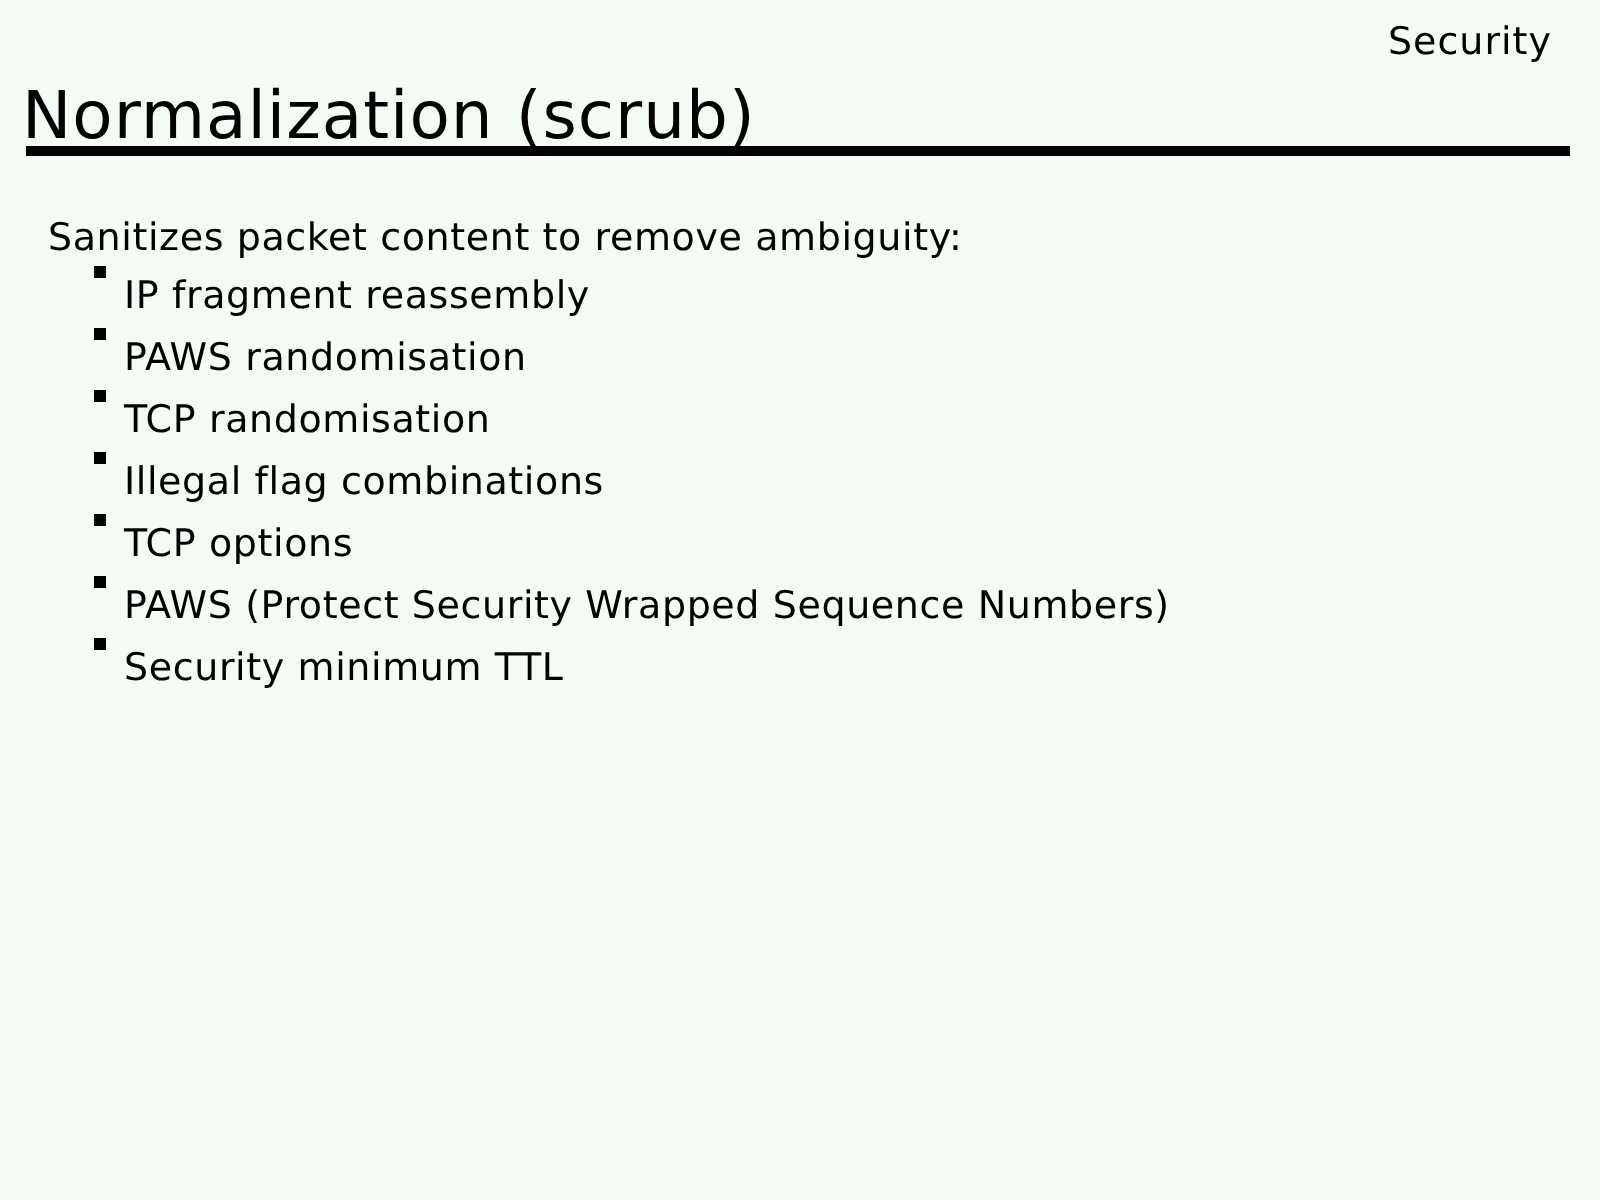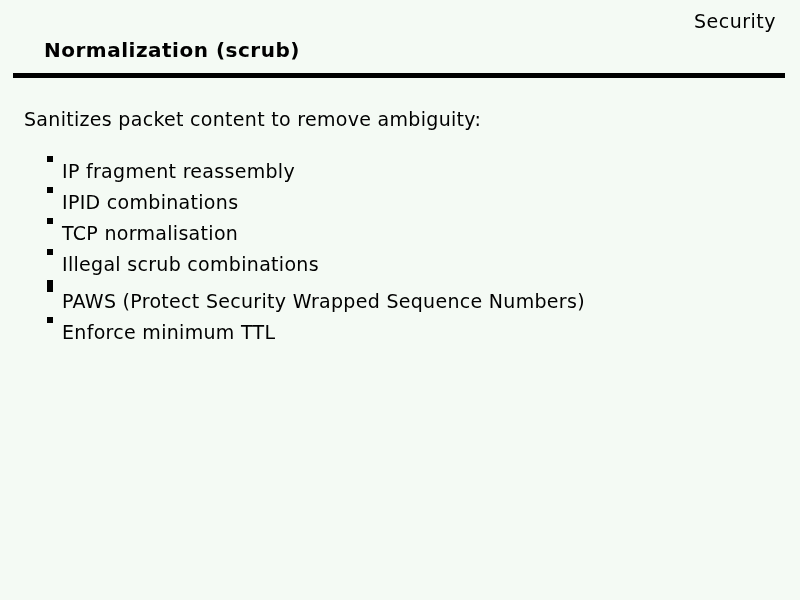--- a/index.html
+++ b/index.html
@@ -19,42 +19,42 @@
     position: absolute;
     top: 10px;
     right: 24px;
     font-size: 19px;
     letter-spacing: 0.5px;
     margin-left: 44px;
   }
   .title {
     position: absolute;
     top: 38px;
-    left: 44px;
-    font-size: 20px;
-    font-weight: 700;
+    left: 11px;
+    font-size: 33px;
+    font-weight: 400;
     letter-spacing: 0.5px;
   }
   .title-rule {
     position: absolute;
     top: 73px;
     left: 13px;
     right: 15px;
     height: 5px;
     background: #000000;
   }
   .content {
     position: absolute;
     top: 108px;
     left: 24px;
     right: 20px;
   }
   .intro {
     font-size: 19px;
-    margin-bottom: 26px;
+    margin-bottom: 3px;
     letter-spacing: 0.3px;
   }
   ul.bullet-list {
     list-style: none;
     margin-left: 23px;
   }
   ul.bullet-list li {
     font-size: 19px;
     line-height: 31px;
     display: flex;
@@ -81,36 +81,37 @@
   <div class="content">
     <div class="intro">Sanitizes packet content to remove ambiguity:</div>
 
     <ul class="bullet-list">
       <li>
         <span class="bullet-square"></span>
         <span>IP fragment reassembly</span>
       </li>
       <li>
         <span class="bullet-square"></span>
-        <span>IPID combinations</span>
+        <span>PAWS randomisation</span>
       </li>
       <li>
         <span class="bullet-square"></span>
-        <span>TCP normalisation</span>
+        <span>TCP randomisation</span>
       </li>
       <li>
         <span class="bullet-square"></span>
-        <span>Illegal scrub combinations</span>
+        <span>Illegal flag combinations</span>
       </li>
       <li>
         <span class="bullet-square"></span>
+        <span>TCP options</span>
       </li>
       <li>
         <span class="bullet-square"></span>
         <span>PAWS (Protect Security Wrapped Sequence Numbers)</span>
       </li>
       <li>
         <span class="bullet-square"></span>
-        <span>Enforce minimum TTL</span>
+        <span>Security minimum TTL</span>
       </li>
     </ul>
   </div>
 </div>
 
 </body></html>

